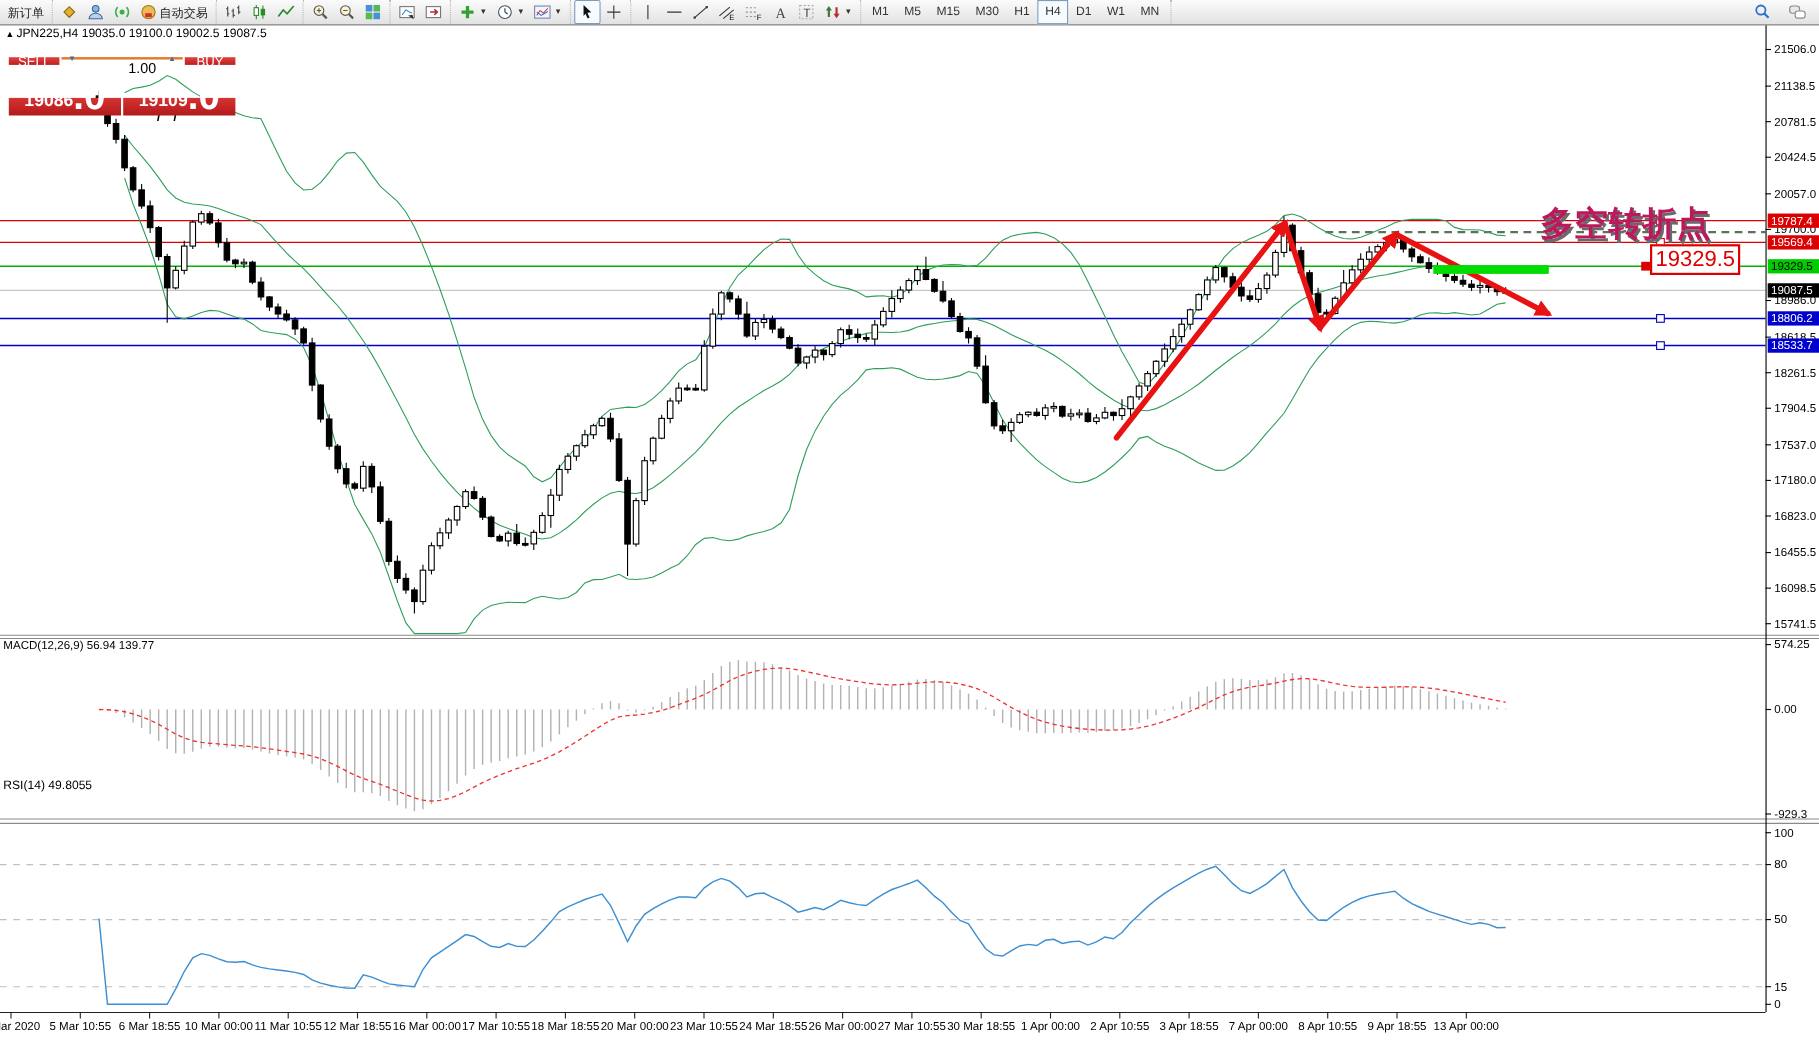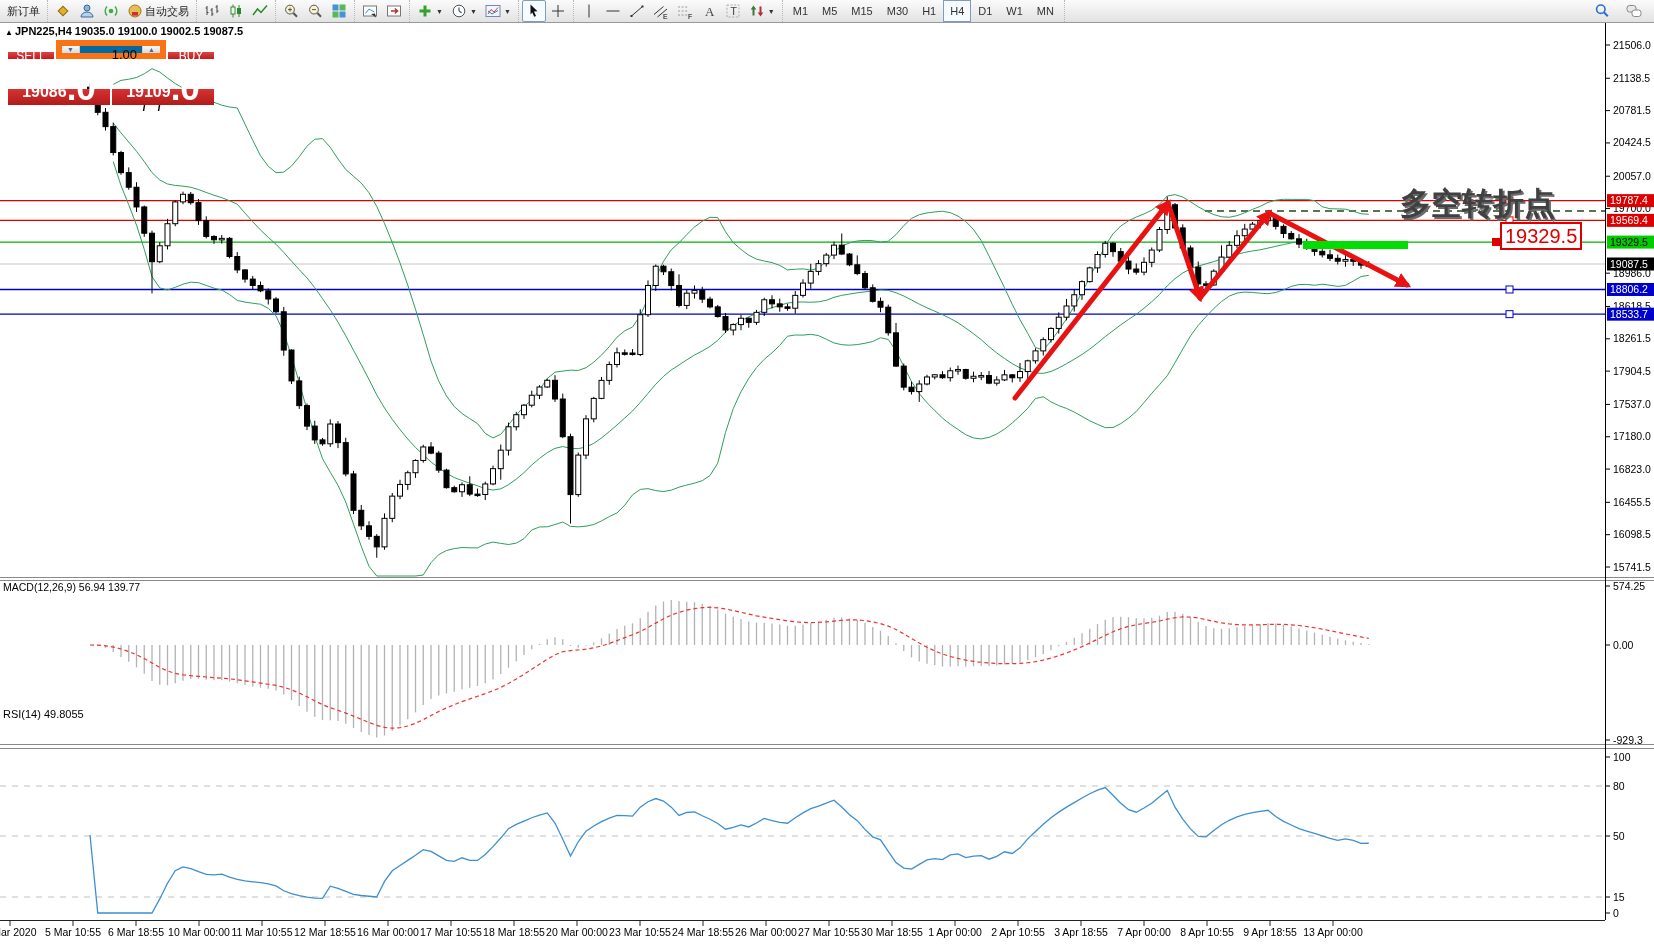--- a/index.html
+++ b/index.html
@@ -13,42 +13,42 @@
   .tb-btn{display:flex;align-items:center;gap:2px;padding:1px 3px;height:18px;border:1px solid transparent;
     border-radius:2px;white-space:nowrap;}
   .tb-btn.selected{background:#f6fbff;border:1px solid #7f9db9;}
   .tb-btn svg{display:block;}
   .dd{font-size:7px;color:#333;margin-left:1px;}
   .tf-btn{padding:1px 6px;height:18px;display:flex;align-items:center;border:1px solid transparent;color:#333;}
   .tf-btn.selected{background:#f6fbff;border:1px solid #7f9db9;}
   #tb-right{margin-left:auto;display:flex;align-items:center;gap:8px;padding-right:8px;border-right:none;}
   
   #chart-svg{position:absolute;left:0;top:0;z-index:1;}
-  #chart-title{position:absolute;left:5px;top:25px;z-index:20;font-size:11px;font-weight:bold;color:#000;}
+  #chart-title{position:absolute;left:5px;top:25px;z-index:20;font-size:11px;font-weight:normal;color:#000;}
   #chart-title .marker{font-size:8px;margin-right:2px;}
   
   #trade-panel{position:absolute;left:8px;top:40px;width:206px;z-index:30;}
   .tp-top{display:flex;height:19px;}
   .tp-side{width:46px;background:linear-gradient(#e04343,#bd1d1d);color:#fff;font-size:12px;
     display:flex;align-items:center;justify-content:center;margin-top:12px;}
-  .tp-vol{flex:1;display:flex;margin:0 2px;border:6px solid #f97316;background:#0369a1;}
+  .tp-vol{flex:1;display:flex;margin:12px 2px;border:1px solid #f97316;background:#7dd3fc;}
   .tp-spin{width:17px;display:flex;align-items:center;justify-content:center;font-size:7px;color:#3a6ea5;
     background:linear-gradient(#fafafa,#d9d9d9);}
   .tp-spin.left{border-right:1px solid #c8d0da;}
   .tp-spin.right{border-left:1px solid #c8d0da;}
   .tp-vol-val{flex:1;text-align:right;padding-right:5px;font-size:13px;line-height:17px;color:#000;}
   .tp-prices{display:flex;margin-top:2px;height:44px;}
   .tp-price{flex:1;background:linear-gradient(#d73333,#b21a1a);color:#fff;display:flex;align-items:flex-end;
     justify-content:center;padding-bottom:4px;margin-top:28px;}
   .tp-price.sell{margin-right:2px;}
   .tp-price .sm{font-size:16px;font-weight:bold;line-height:1.05;}
   .tp-price .bg{font-size:35px;font-weight:bold;line-height:.78;}
   
   #anno-turning{position:absolute;left:1400px;top:183px;z-index:15;font-size:31px;font-weight:bold;
-    color:#404040;text-shadow:2px 2px 0 #6a6a6a;letter-spacing:0px;white-space:nowrap;}
+    color:#be185d;text-shadow:2px 2px 0 #6a6a6a;letter-spacing:0px;white-space:nowrap;}
   #anno-price{position:absolute;left:1500px;top:222px;z-index:15;border:2px solid #dd0000;background:#fff;
     color:#dd0000;font-size:20px;line-height:24px;padding:0 3px;}
   #anno-tt{position:absolute;left:141px;top:102px;z-index:5;font-size:10px;font-weight:bold;color:#000;letter-spacing:3px;font-style:italic;}
   #macd-label{position:absolute;left:3px;top:581px;z-index:5;font-size:10.5px;color:#000;}
   #rsi-label{position:absolute;left:3px;top:708px;z-index:5;font-size:11px;color:#000;}
 </style>
 </head>
 <body>
 
 <div id="app">

